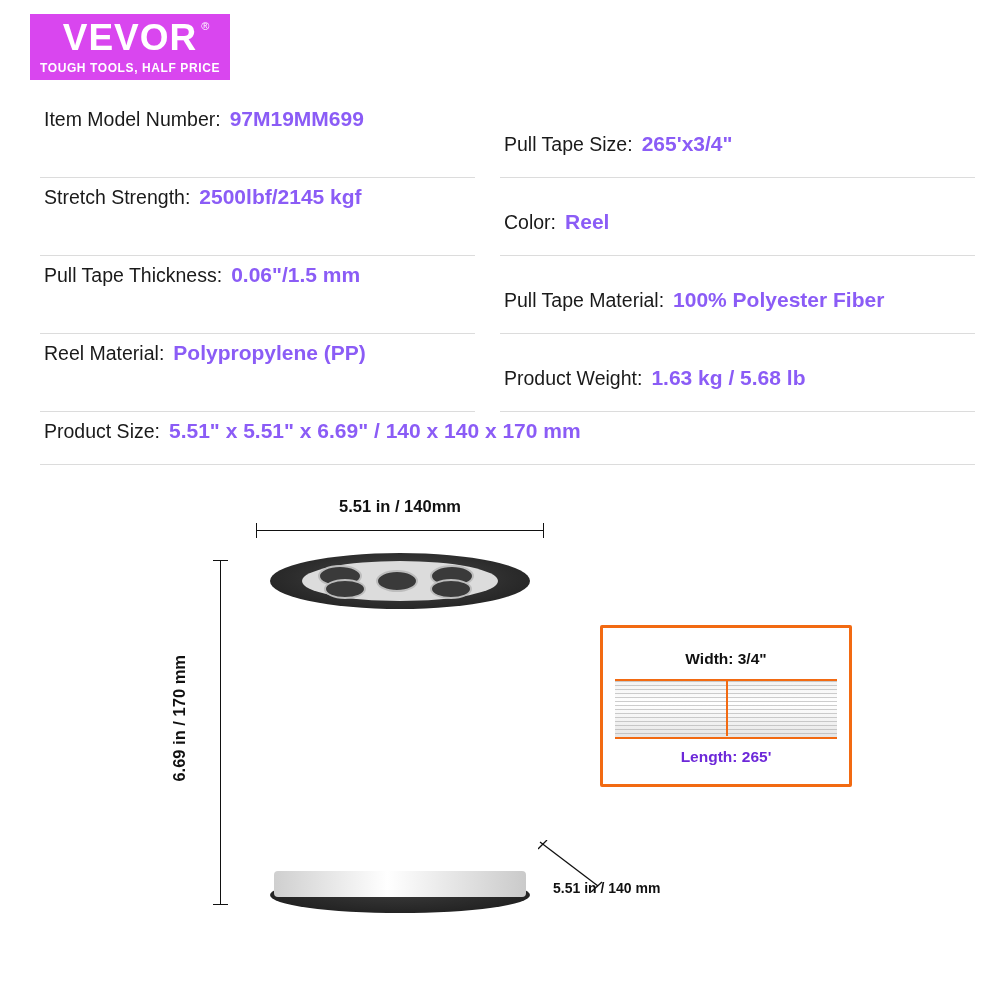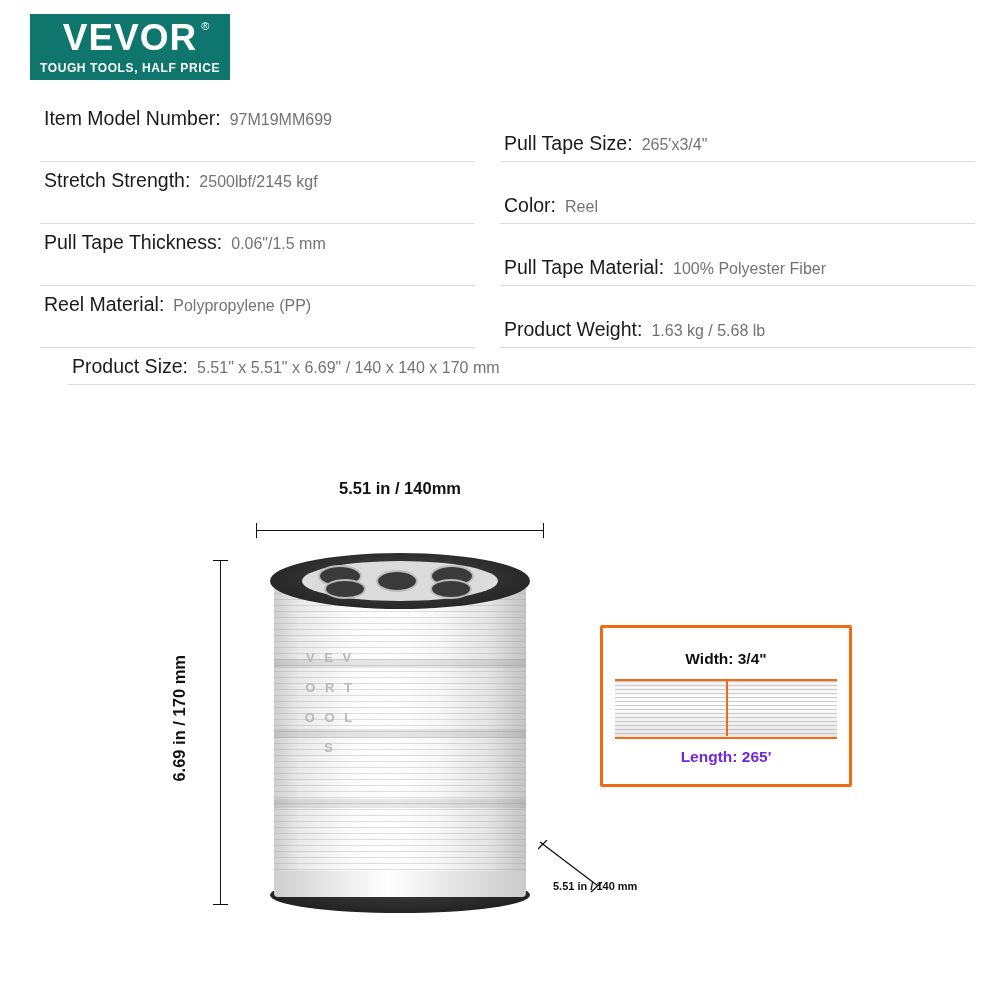--- a/index.html
+++ b/index.html
@@ -16,21 +16,21 @@
     overflow: hidden;
   }
 
   
   .logo {
     position: absolute;
     left: 30px;
     top: 14px;
     width: 200px;
     height: 66px;
-    background: #0f766e;
+    background: #d946ef;
     display: flex;
     flex-direction: column;
     align-items: center;
     justify-content: center;
     box-sizing: border-box;
   }
   .logo-main {
     color: #ffffff;
     font-size: 37px;
     font-weight: bold;
@@ -60,55 +60,55 @@
     left: 40px;
     top: 100px;
     width: 935px;
   }
   .spec-row {
     display: flex;
     width: 100%;
   }
   .spec-cell {
     box-sizing: border-box;
-    padding: 7px 0 6px 4px;
+    padding: 7px 0 21px 4px;
     border-bottom: 1px solid #dcdcdc;
     display: flex;
     align-items: baseline;
     white-space: nowrap;
   }
   .spec-cell.left  { width: 435px; margin-right: 25px; }
   .spec-cell.right { width: 475px; margin-top: 25px; }
-  .spec-cell.full  { width: 935px; margin-left: 28px; }
+  .spec-cell.full  { width: 935px; }
   .spec-label {
     font-size: 19.5px;
     color: #1a1a1a;
     font-weight: normal;
   }
   .spec-value {
-    font-size: 16px;
-    color: #737373;
-    font-weight: normal;
+    font-size: 21px;
+    color: #8b5cf6;
+    font-weight: bold;
     margin-left: 9px;
   }
 
   
   .figure {
     position: absolute;
     left: 0;
     top: 455px;
     width: 1000px;
     height: 545px;
   }
 
   
   .dim-top-label {
     position: absolute;
     left: 300px;
-    top: 24px;
+    top: 42px;
     width: 200px;
     text-align: center;
     font-size: 16.5px;
     font-weight: bold;
     color: #111;
   }
   .dim-top-line {
     position: absolute;
     left: 256px;
     top: 75px;
@@ -165,21 +165,21 @@
     position: absolute;
     left: 538px;
     top: 385px;
     width: 70px;
     height: 55px;
   }
   .dim-depth-label {
     position: absolute;
     left: 553px;
     top: 425px;
-    font-size: 11px;
+    font-size: 14px;
     font-weight: bold;
     color: #111;
   }
 
   
   .spool {
     position: absolute;
     left: 256px;
     top: 98px;
     width: 288px;
@@ -425,27 +425,20 @@
   <div class="dim-left-label">6.69 in / 170 mm</div>
 
   <svg class="dim-depth-line" viewBox="0 0 70 55">
     <line x1="2" y1="2" x2="60" y2="46" stroke="#111" stroke-width="1.3"></line>
     <line x1="0" y1="9" x2="9" y2="0" stroke="#111" stroke-width="1.3"></line>
     <line x1="53" y1="52" x2="64" y2="42" stroke="#111" stroke-width="1.3"></line>
   </svg>
   <div class="dim-depth-label">5.51 in / 140 mm</div>
 
   <div class="spool">
-    <div class="spool-body">
-      <div class="spool-ribs"></div>
-      <div class="spool-band" style="top:78px;"></div>
-      <div class="spool-band" style="top:148px;"></div>
-      <div class="spool-band" style="top:218px;"></div>
-      <div class="spool-letters">V E V O R  T O O L S</div>
-    </div>
 
     <div class="spool-bottom"></div>
     <div class="spool-bottom-cover"></div>
 
     <div class="spool-top">
       <div class="spool-top-inner">
         <div class="hole" style="left:74px; top:9px; width:42px; height:22px;"></div>
         <div class="hole" style="left:16px; top:4px; width:44px; height:22px;"></div>
         <div class="hole" style="left:128px; top:4px; width:44px; height:22px;"></div>
         <div class="hole" style="left:22px; top:18px; width:42px; height:20px;"></div>

